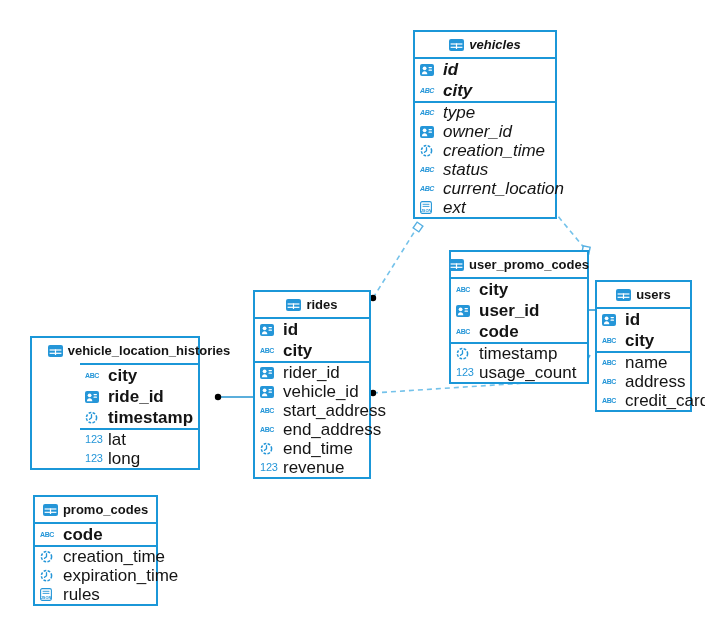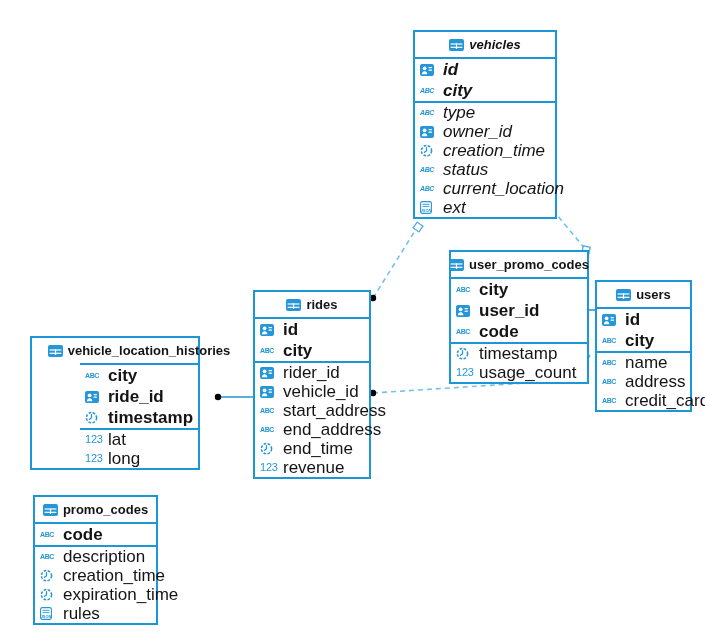--- a/index.html
+++ b/index.html
@@ -426,26 +426,20 @@
         <div class="row">
           <span class="cicon">
             <span class="abc">ABC</span>
           </span>
           <span class="clabel">code</span>
         </div>
       </div>
     <div class="cols">
         <div class="row">
           <span class="cicon">
-            <span class="abc">ABC</span>
-          </span>
-          <span class="clabel">description</span>
-        </div>
-        <div class="row">
-          <span class="cicon">
             <svg width="13" height="13" viewBox="0 0 13 13">
               <circle cx="6.5" cy="6.7" r="5.1" fill="none" stroke="#2596d8" stroke-width="1.5" stroke-dasharray="2.7 1.4"></circle>
               <path d="M6.5 6.7L6.5 3.7M6.5 6.7L4.5 8.3" fill="none" stroke="#2596d8" stroke-width="1.3" stroke-linecap="round"></path>
             </svg>
           </span>
           <span class="clabel">creation_time</span>
         </div>
         <div class="row">
           <span class="cicon">
             <svg width="13" height="13" viewBox="0 0 13 13">

